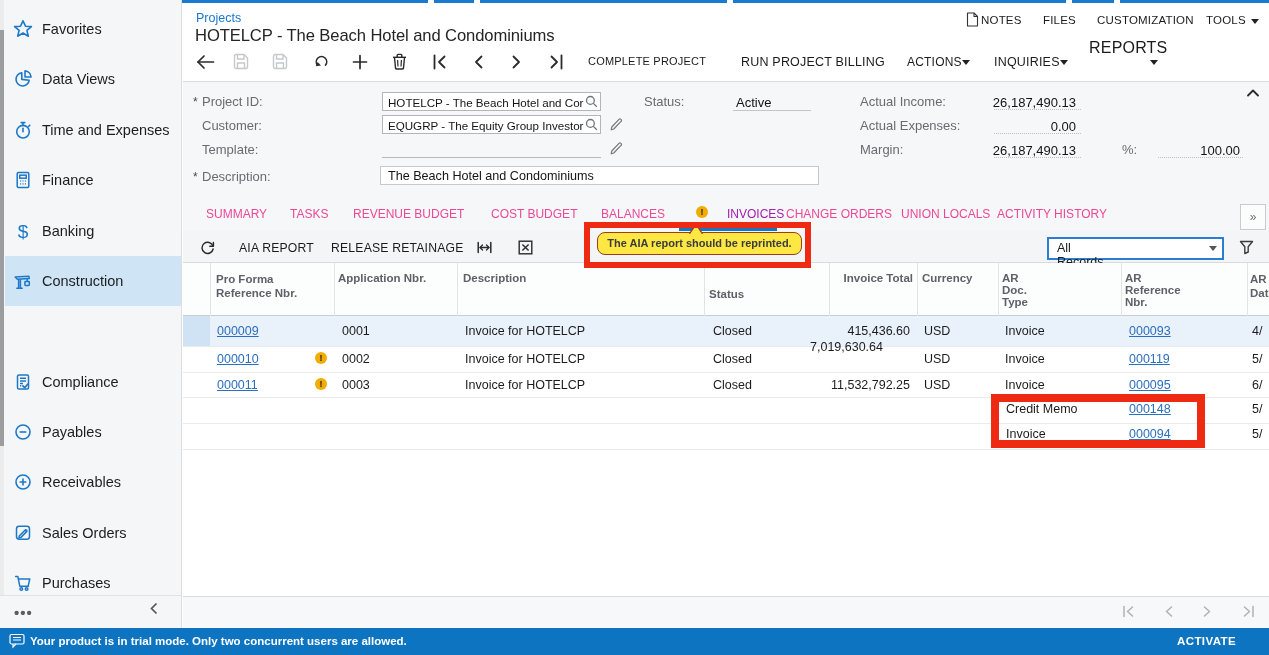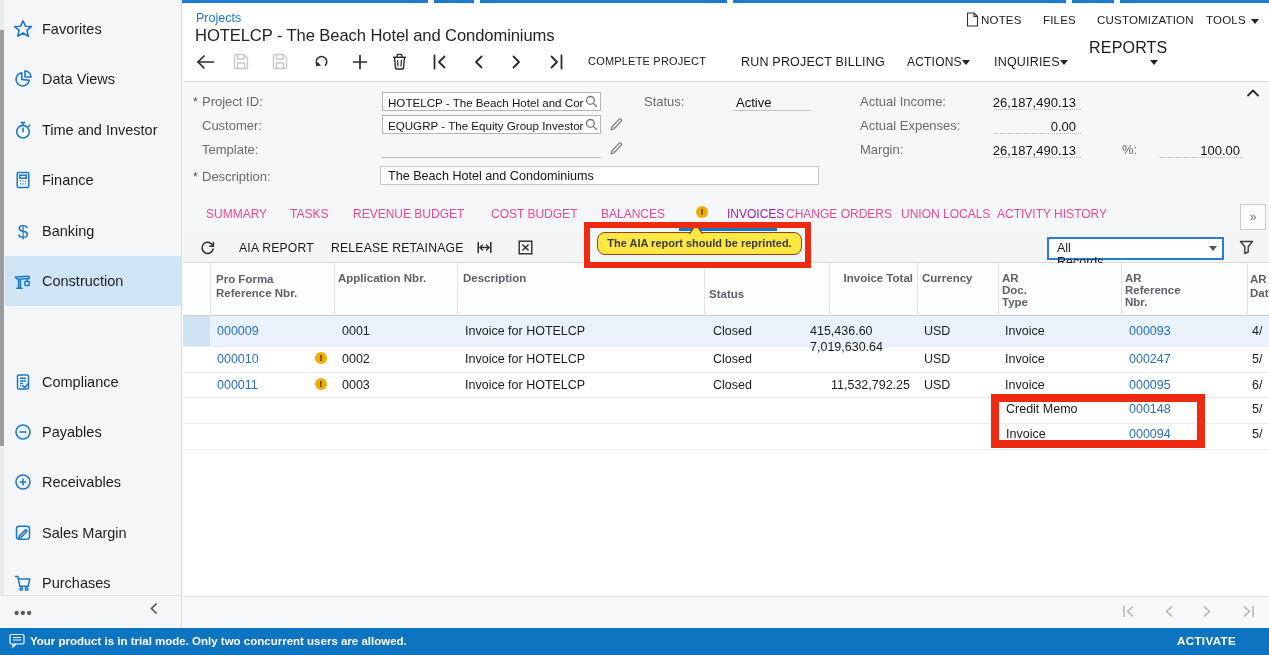--- a/index.html
+++ b/index.html
@@ -1,20 +1,20 @@
 <!DOCTYPE html>
 <html><head><meta charset="utf-8"><title>HOTELCP</title><style>
 *{margin:0;padding:0;box-sizing:border-box}
 html,body{width:1269px;height:655px;overflow:hidden;background:#fff;font-family:"Liberation Sans",sans-serif}
 .ab{position:absolute}
 #side{left:0;top:0;width:182px;height:628px;background:#f4f6f7;border-right:1px solid #dcdee0}
 .sit{left:5px;width:176px;height:50px}
 .sic{left:8px;top:15px;width:20px;height:20px}
 .stx{left:37px;width:140px;font-size:14.5px;color:#1d1d1f;line-height:50px;white-space:nowrap}
-.lnk{color:#2a6fc0;}
+.lnk{color:#2a6fc0;text-decoration:underline}
 .hdr{font-weight:bold;font-size:11.5px;color:#5e6268}
 .cell{font-size:12.5px;color:#1c1c1e;white-space:nowrap}
 .cell.lnk{color:#2a6fc0}
 .tb{font-size:12.4px;color:#1b1b1b;letter-spacing:.2px;white-space:nowrap}
 .tab{font-size:12px;color:#ec4899;white-space:nowrap}
 .lbl{font-size:13px;color:#686c71;white-space:nowrap}
 .val{font-size:13px;color:#141414;white-space:nowrap}
 .dot{border-bottom:1px dotted #bcbec0}
 .colline{top:263px;width:1px;height:53px;background:#e1e3e5}
 .rowline{left:183px;width:1086px;height:1px;background:#e9ebed}
@@ -44,21 +44,21 @@
     </div>
 
 <div class="ab sit" style="top:105px">
  <svg class="ab sic" viewBox="0 0 20 20" fill="none" stroke="#1e78c8" stroke-width="1.6" stroke-linecap="round">
         <circle cx="10" cy="11.7" r="6.3"></circle>
         <path d="M10 11.7 V8.2"></path>
         <path d="M10 5.4 V3"></path>
         <path d="M8.2 2.6 h3.6"></path>
         <path d="M15.5 6.5 l1.3-1.3"></path>
       </svg>
- <div class="ab stx">Time and Investor</div>
+ <div class="ab stx">Time and Expenses</div>
     </div>
 
 <div class="ab sit" style="top:155px">
  <svg class="ab sic" viewBox="0 0 20 20" fill="none" stroke="#1e78c8" stroke-width="1.5">
         <rect x="4.2" y="2.6" width="11.6" height="14.8" rx="1.2"></rect>
         <rect x="6.8" y="5.2" width="6.4" height="3"></rect>
         <path d="M7.3 11 h.8 M9.6 11 h.8 M11.9 11 h.8 M7.3 13.8 h.8 M9.6 13.8 h.8 M11.9 13.8 h.8" stroke-width="1.7"></path>
       </svg>
  <div class="ab stx">Finance</div>
     </div>
@@ -106,21 +106,21 @@
       </svg>
  <div class="ab stx">Receivables</div>
     </div>
 
 <div class="ab sit" style="top:508px">
  <svg class="ab sic" viewBox="0 0 20 20" fill="none" stroke="#1e78c8" stroke-width="1.5" stroke-linejoin="round">
         <rect x="3.5" y="3.3" width="13" height="12.9" rx="2.6"></rect>
         <path d="M6.2 13.1 L12.2 6.9 l1.6 1.5 L7.7 14.6 l-1.8 .3 Z"></path>
         <path d="M12.5 6.6 a1.15 1.15 0 0 1 1.7 1.6 l-.3 .3 -1.6 -1.5 z" fill="#1e78c8" stroke="none"></path>
       </svg>
- <div class="ab stx">Sales Margin</div>
+ <div class="ab stx">Sales Orders</div>
     </div>
 
 <div class="ab sit" style="top:558px">
  <svg class="ab sic" viewBox="0 0 20 20" fill="none" stroke="#1e78c8" stroke-width="1.5" stroke-linejoin="round" stroke-linecap="round">
         <path d="M2.6 3.4 h2.2 l2 9.8 h8.6"></path>
         <path d="M5.4 6 h11.4 l-1.5 6.4"></path>
         <circle cx="8.3" cy="16" r="1.3"></circle>
         <circle cx="13.6" cy="16" r="1.3"></circle>
       </svg>
  <div class="ab stx">Purchases</div>
@@ -323,36 +323,36 @@
 <div class="ab rowline" style="top:346px"></div>
 <div class="ab rowline" style="top:372px"></div>
 <div class="ab rowline" style="top:397px"></div>
 <div class="ab rowline" style="top:423px"></div>
 <div class="ab rowline" style="top:449px"></div>
 
 <div class="ab cell lnk" style="left:217px;top:324px">000009</div>
 <div class="ab cell" style="left:342px;top:324px">0001</div>
 <div class="ab cell" style="left:465px;top:324px">Invoice for HOTELCP</div>
 <div class="ab cell" style="left:713px;top:324px">Closed</div>
-<div class="ab cell" style="left:810px;top:324px;width:100px;text-align:left">415,436.60</div>
+<div class="ab cell" style="left:810px;top:324px;width:100px;text-align:right">415,436.60</div>
 <div class="ab cell" style="left:924px;top:324px">USD</div>
 <div class="ab cell" style="left:1005px;top:324px">Invoice</div>
 <div class="ab cell lnk" style="left:1129px;top:324px">000093</div>
 <div class="ab cell" style="left:1252px;top:324px">4/</div>
 
 <div class="ab cell lnk" style="left:217px;top:352px">000010</div>
 <div class="ab" style="left:315px;top:352px;width:12px;height:12px;border-radius:50%;background:#f0ad00"></div>
 <div class="ab" style="left:319.5px;top:353.5px;font-size:9px;font-weight:bold;color:#222;line-height:9px">!</div>
 <div class="ab cell" style="left:342px;top:352px">0002</div>
 <div class="ab cell" style="left:465px;top:352px">Invoice for HOTELCP</div>
 <div class="ab cell" style="left:713px;top:352px">Closed</div>
 <div class="ab cell" style="left:810px;top:340px;width:100px;text-align:left">7,019,630.64</div>
 <div class="ab cell" style="left:924px;top:352px">USD</div>
 <div class="ab cell" style="left:1005px;top:352px">Invoice</div>
-<div class="ab cell lnk" style="left:1129px;top:352px">000247</div>
+<div class="ab cell lnk" style="left:1129px;top:352px">000119</div>
 <div class="ab cell" style="left:1252px;top:352px">5/</div>
 
 <div class="ab cell lnk" style="left:217px;top:378px">000011</div>
 <div class="ab" style="left:315px;top:378px;width:12px;height:12px;border-radius:50%;background:#f0ad00"></div>
 <div class="ab" style="left:319.5px;top:379.5px;font-size:9px;font-weight:bold;color:#222;line-height:9px">!</div>
 <div class="ab cell" style="left:342px;top:378px">0003</div>
 <div class="ab cell" style="left:465px;top:378px">Invoice for HOTELCP</div>
 <div class="ab cell" style="left:713px;top:378px">Closed</div>
 <div class="ab cell" style="left:810px;top:378px;width:100px;text-align:right">11,532,792.25</div>
 <div class="ab cell" style="left:924px;top:378px">USD</div>

